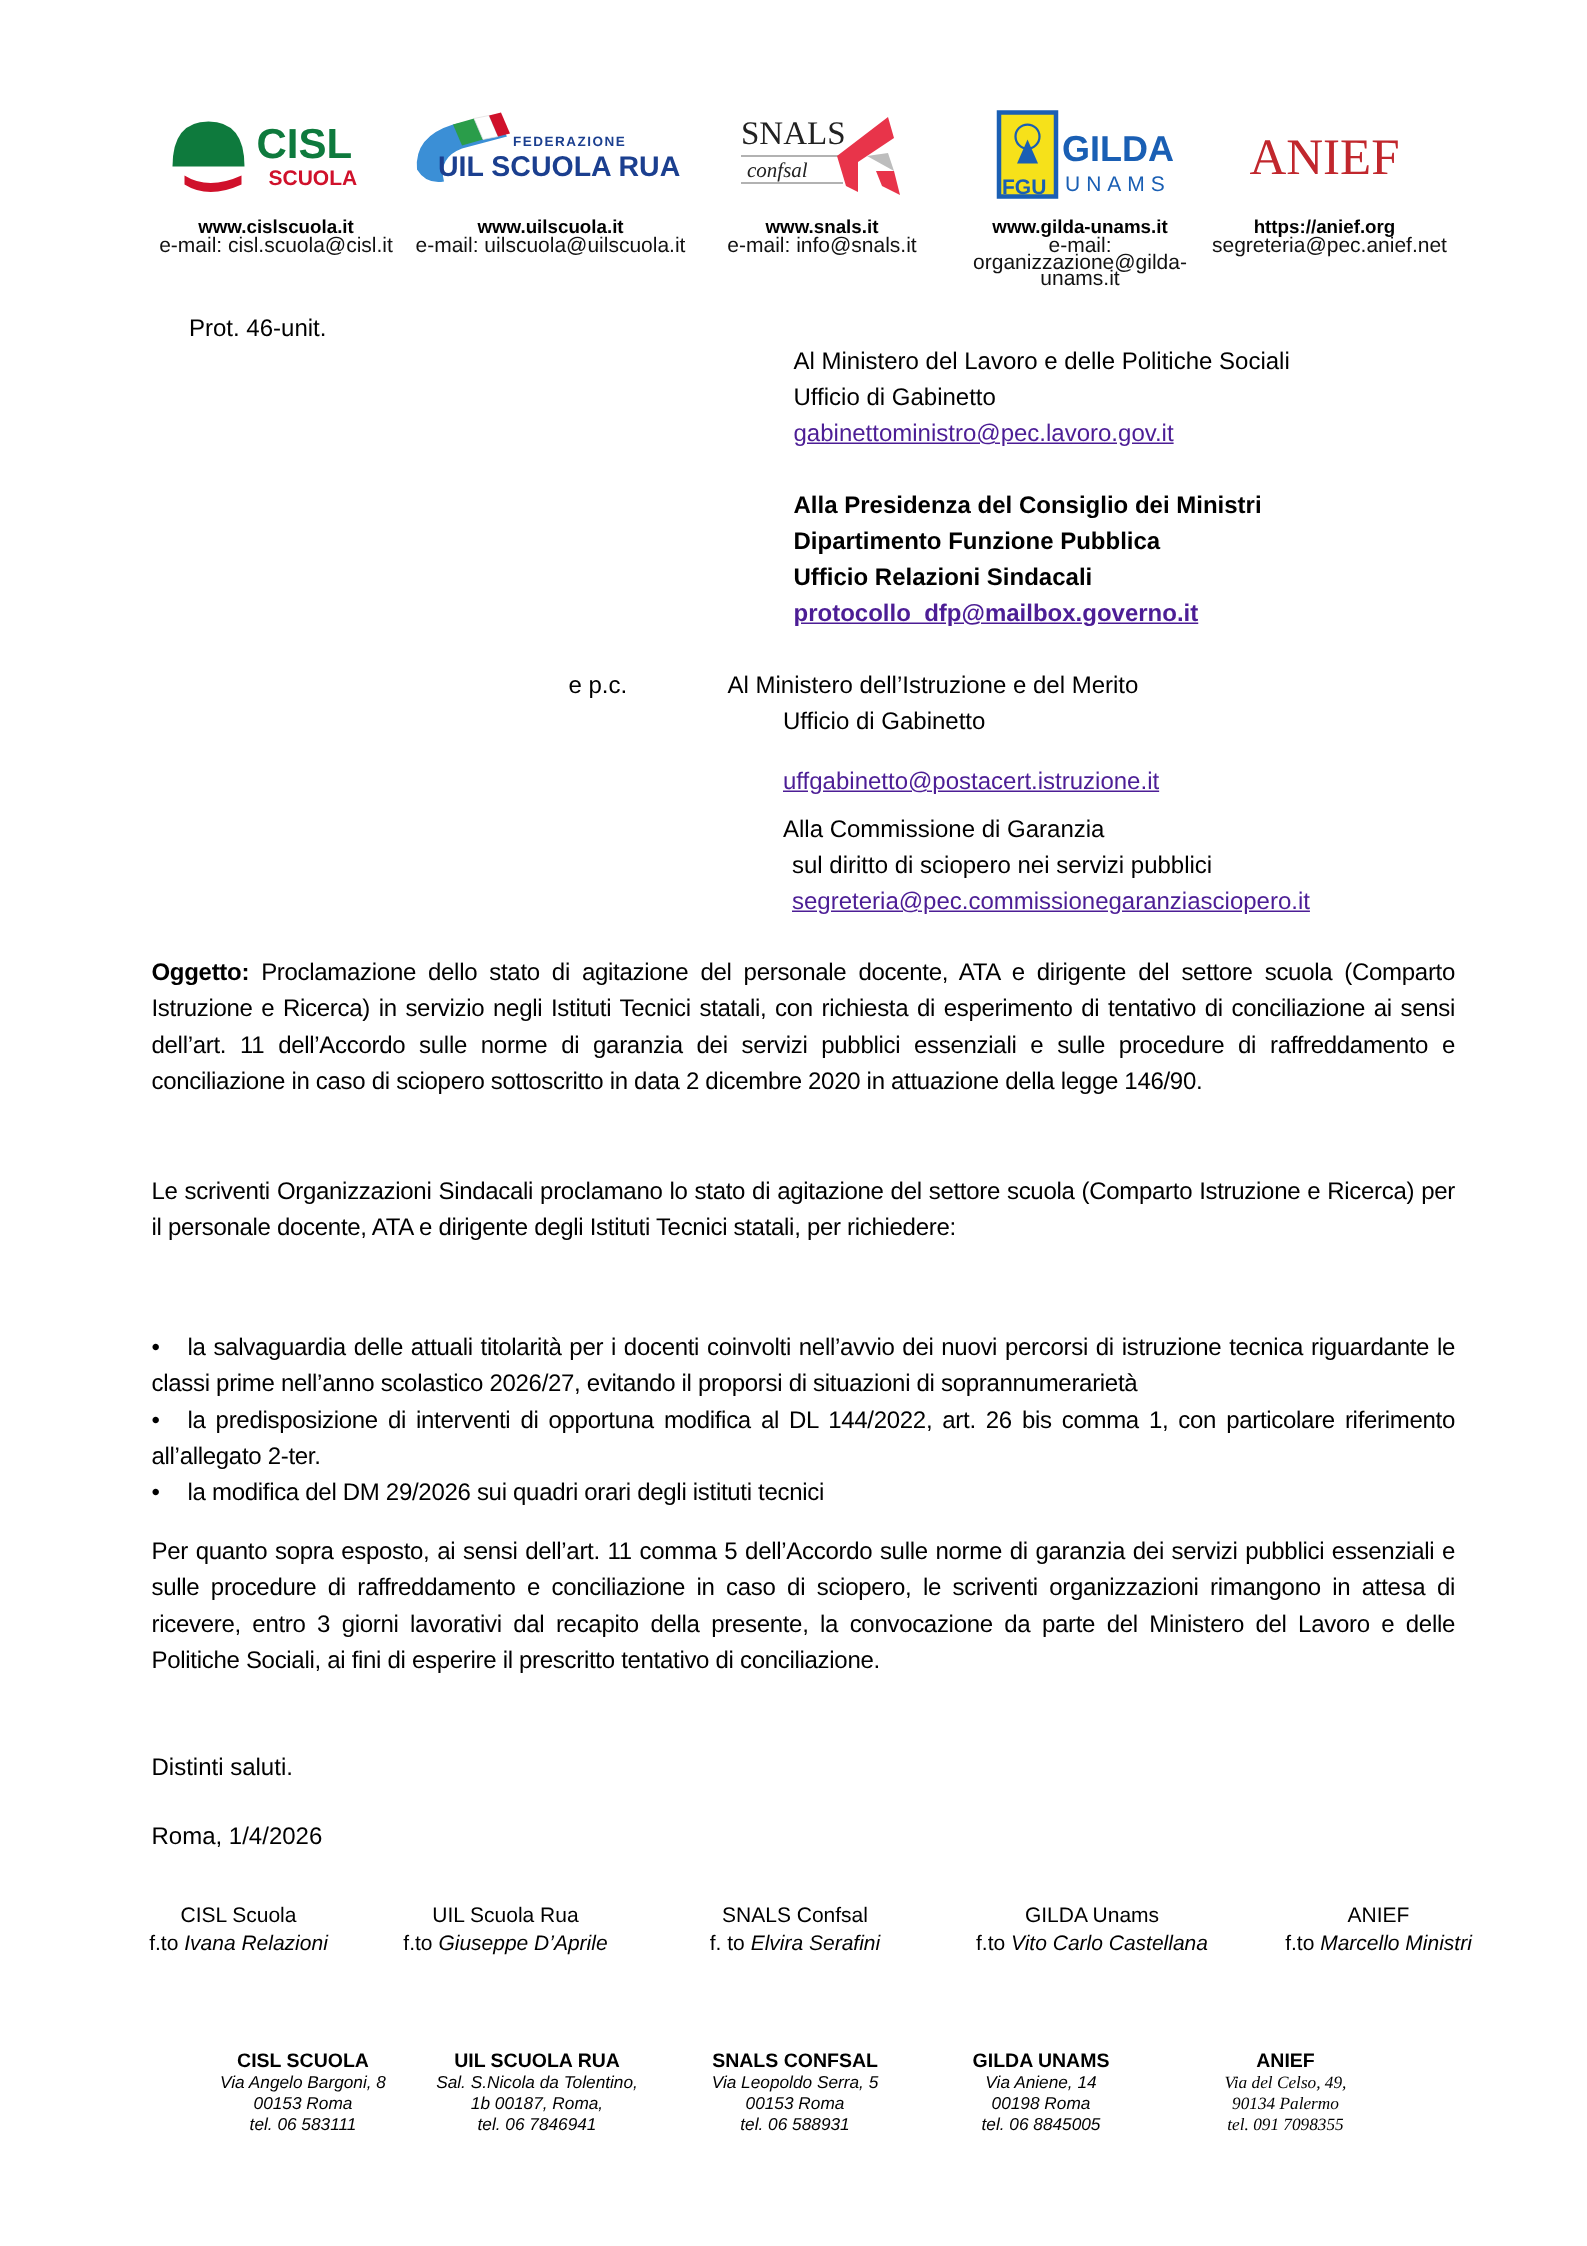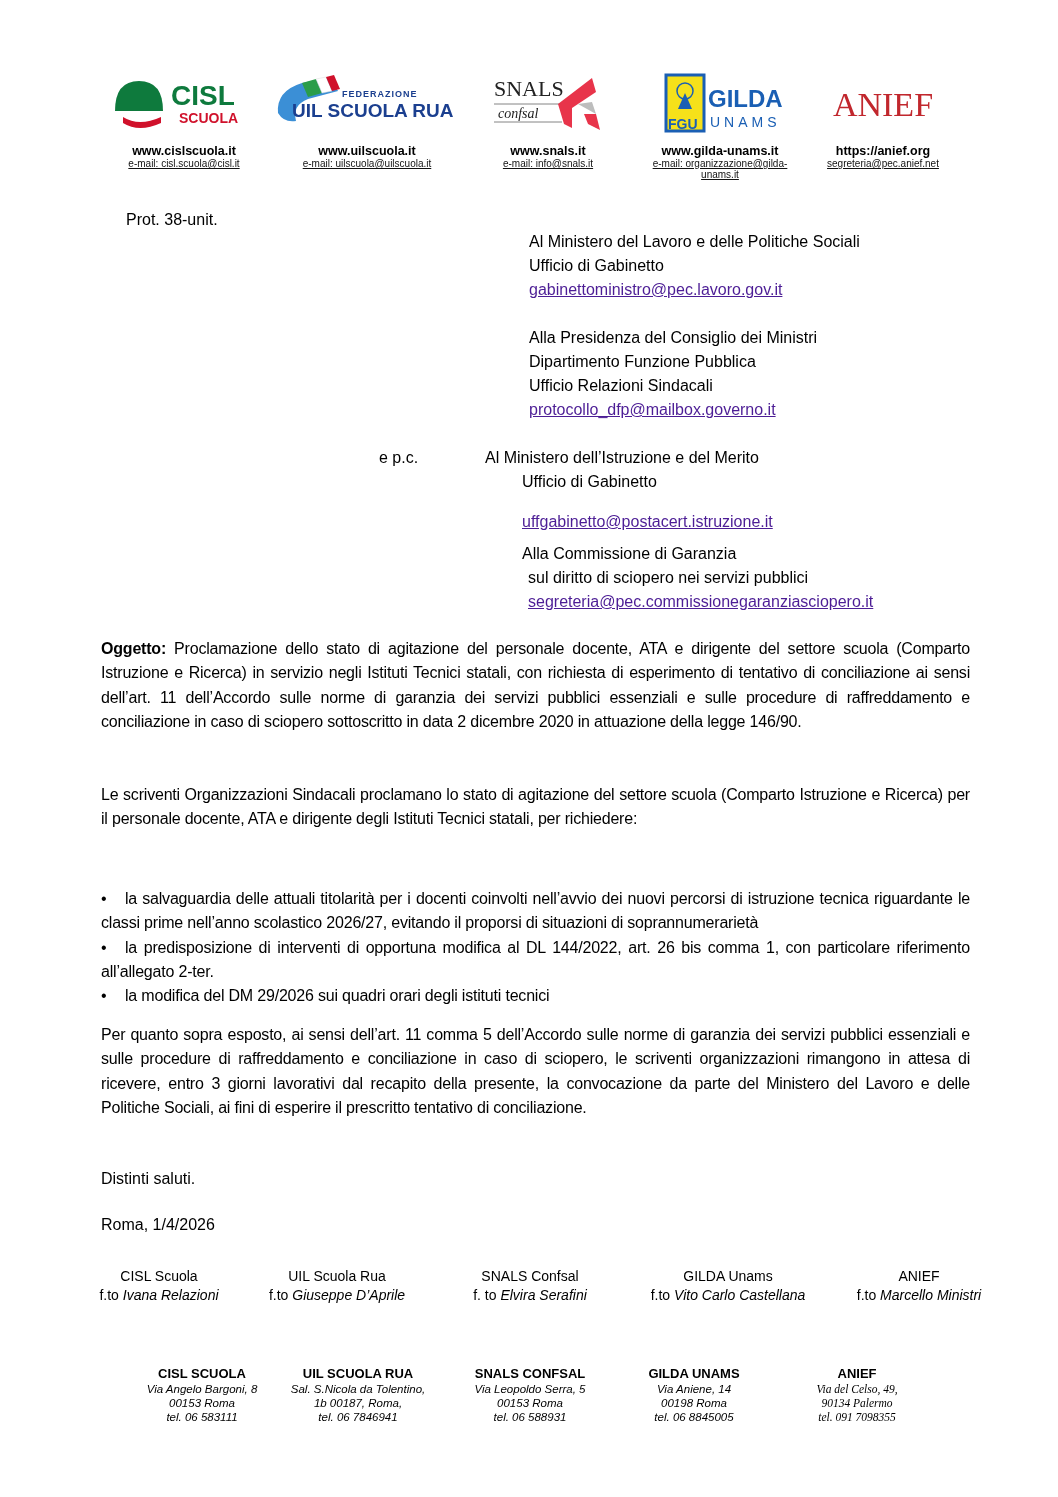--- a/index.html
+++ b/index.html
@@ -6,21 +6,21 @@
   body { width: 1058px; height: 1497px; position: relative; overflow: hidden;
          font-family: "Liberation Sans", sans-serif; color: #000; }
   .abs { position: absolute; }
   .body-text { font-family: "Liberation Sans", sans-serif; font-size: 16px; line-height: 24px; }
   .link { color: #4c1d95; text-decoration: underline; }
 
   
   .logo-col { position: absolute; top: 72px; text-align: center; }
   .logo-box { height: 62px; display: flex; align-items: center; justify-content: center; }
   .web { font-weight: bold; font-size: 12.5px; margin-top: 10px; line-height: 14px; }
-  .mail { font-size: 10px; line-height: 11px; color: #111; text-decoration: underline; }
+  .mail { font-size: 14px; line-height: 11px; color: #111; }
 
   
   .rcp { font-size: 16px; line-height: 24px; }
 
   
   .para { position: absolute; left: 101px; width: 869px; text-align: justify;
           font-size: 16px; line-height: 24.3px; letter-spacing: -0.2px; }
   .bullet-dot { display: inline-block; width: 24px; }
 
   
@@ -102,29 +102,29 @@
     <div class="logo-box">
       <svg width="120" height="50" viewBox="0 0 120 50">
         <text x="60" y="38" text-anchor="middle" font-family="Liberation Serif, serif" font-size="34" fill="#c1272d">ANIEF</text>
       </svg>
     </div>
     <div class="web">https://anief.org</div>
     <div class="mail">segreteria@pec.anief.net</div>
   </div>
 </div>
 
-<div class="abs body-text" style="left:126px; top:208px;">Prot. 38-unit.</div>
+<div class="abs body-text" style="left:126px; top:208px;">Prot. 46-unit.</div>
 
 <div class="abs rcp" style="left:529px; top:230px;">
   <div>Al Ministero del Lavoro e delle Politiche Sociali</div>
   <div>Ufficio di Gabinetto</div>
   <div><span class="link">gabinettoministro@pec.lavoro.gov.it</span></div>
 </div>
 
-<div class="abs rcp" style="left:529px; top:326px;">
+<div class="abs rcp" style="left:529px; top:326px;font-weight:bold;">
   <div>Alla Presidenza del Consiglio dei Ministri</div>
   <div>Dipartimento Funzione Pubblica</div>
   <div>Ufficio Relazioni Sindacali</div>
   <div><span class="link">protocollo_dfp@mailbox.governo.it</span></div>
 </div>
 
 <div class="abs rcp" style="left:339px; top:446px;margin-left:40px;">e p.c.</div>
 
 <div class="abs rcp" style="left:485px; top:446px;">
   <div>Al Ministero dell’Istruzione e del Merito</div>

